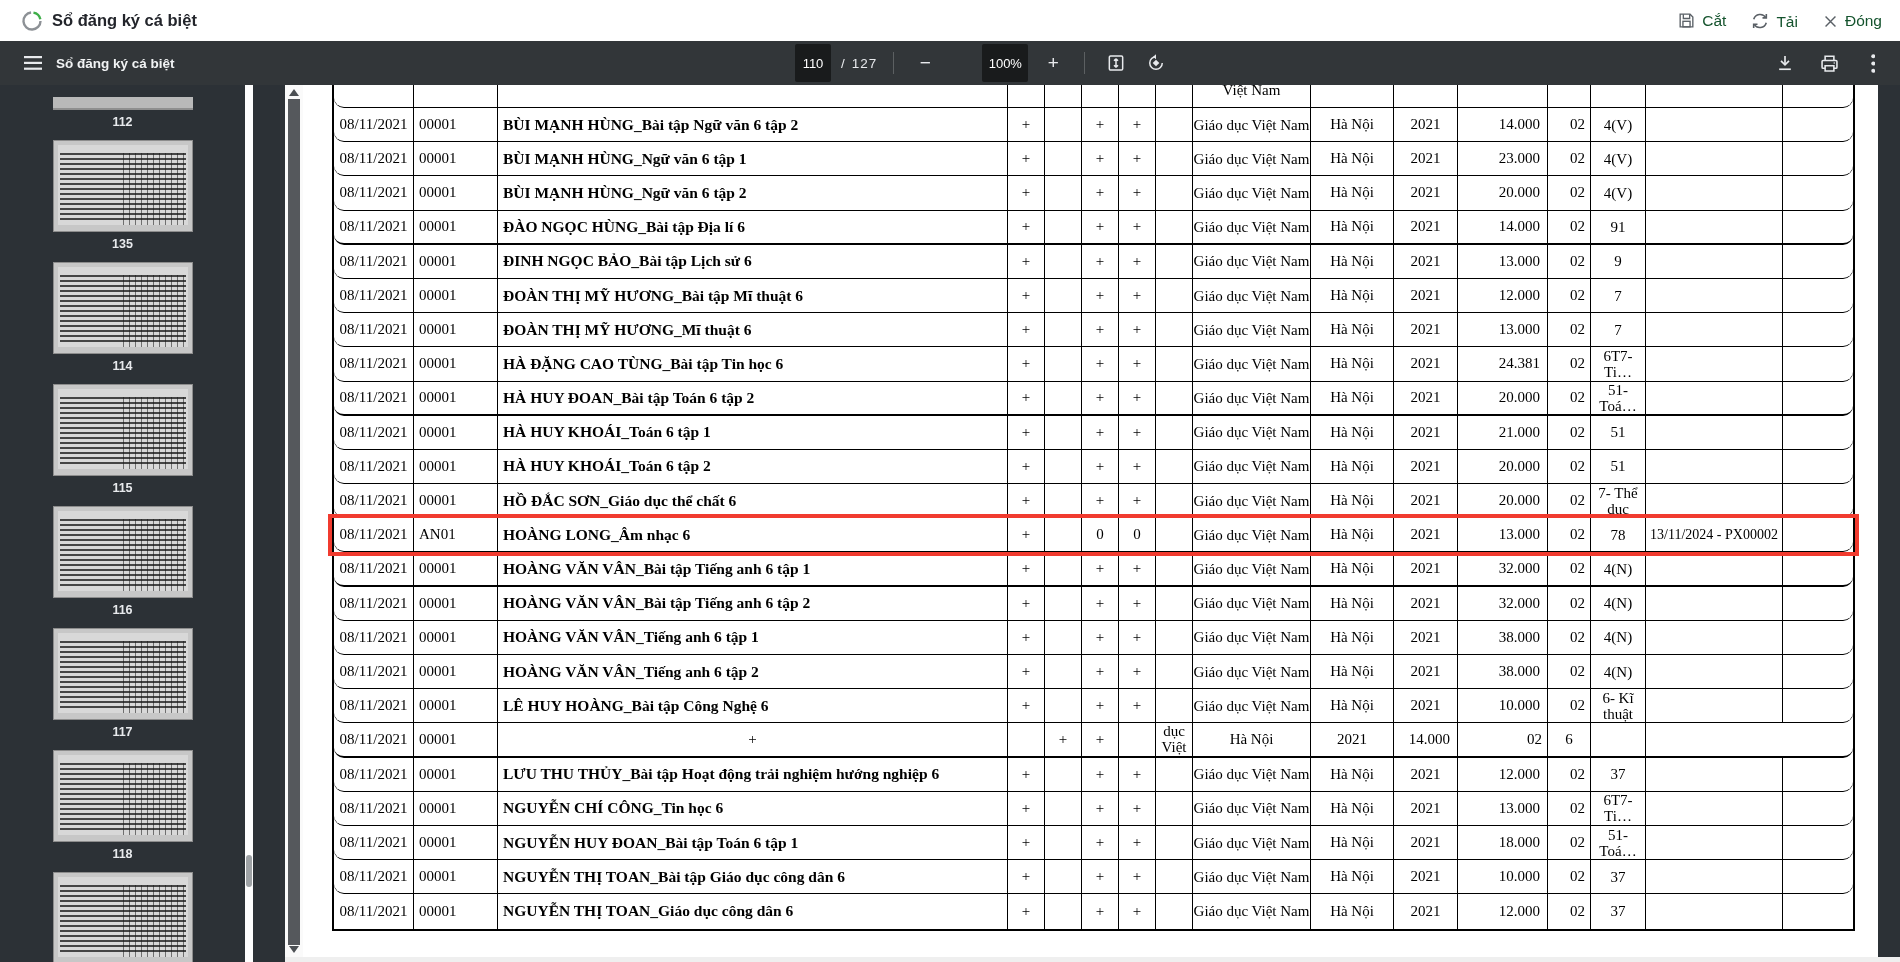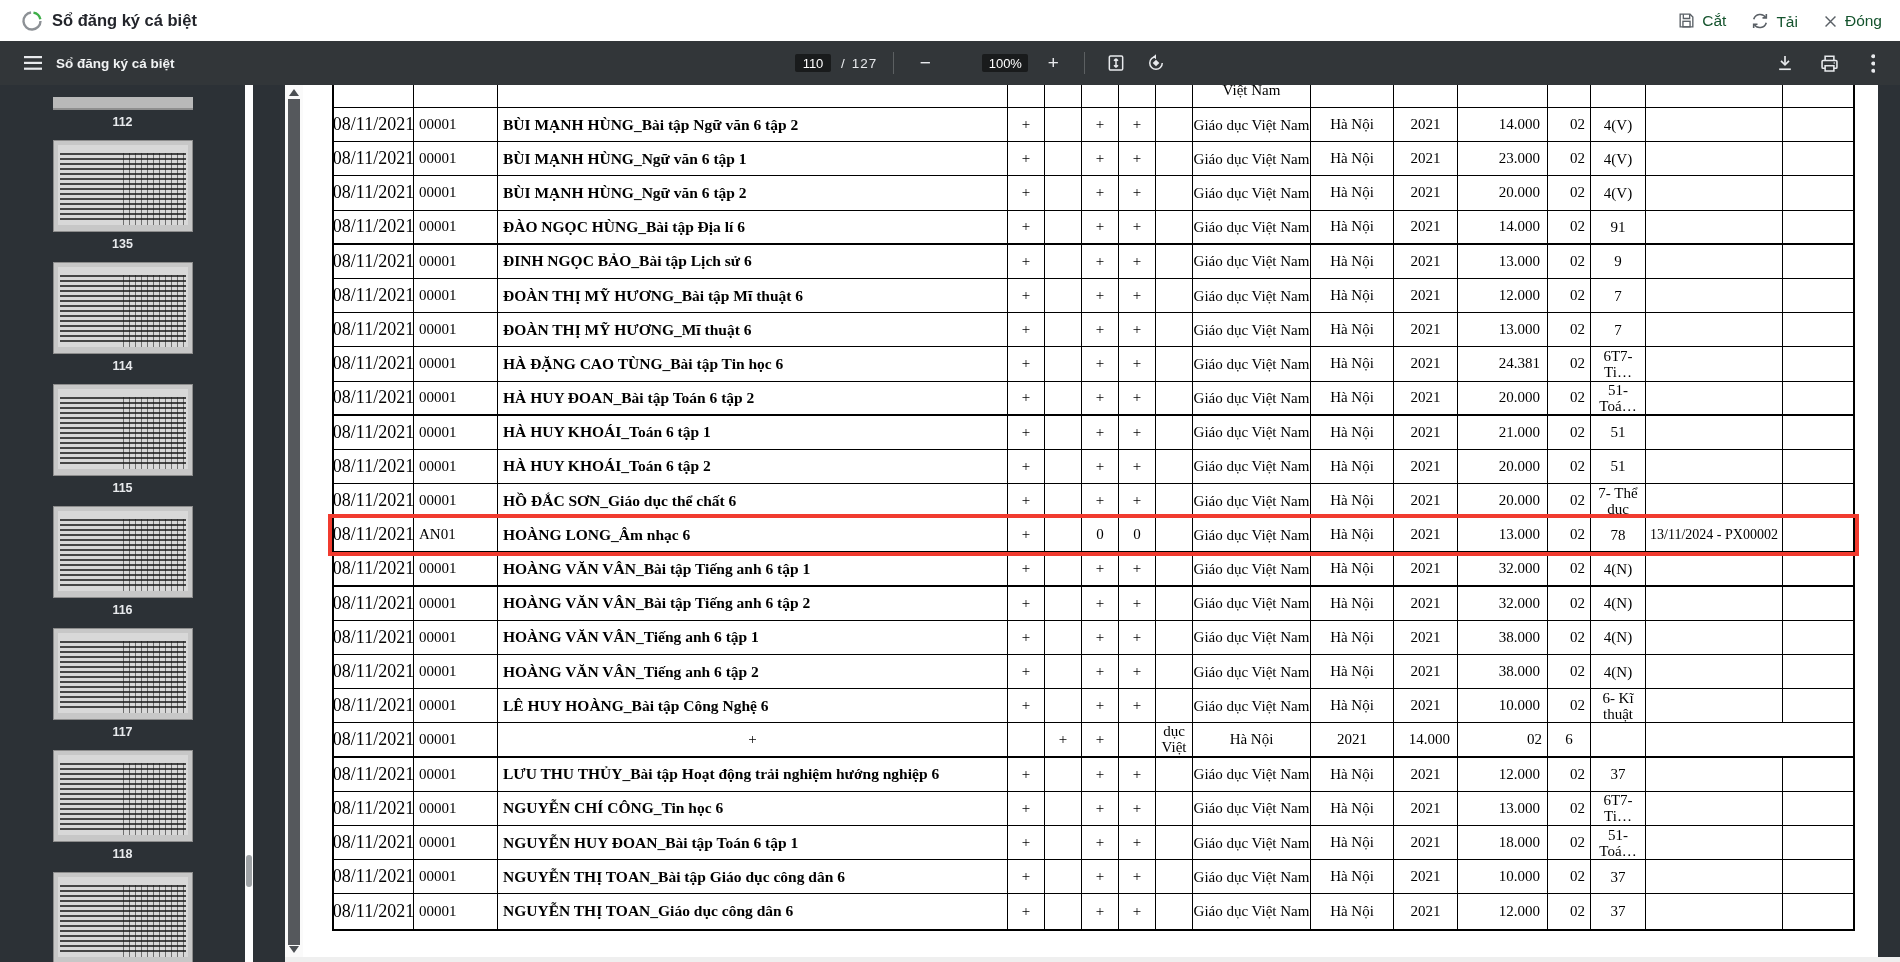--- a/index.html
+++ b/index.html
@@ -15,21 +15,21 @@
   .tb-actions { position:absolute; right:18px; top:0; height:41px; display:flex; align-items:center; gap:24px; }
   .tb-btn { display:flex; align-items:flex-end; gap:6px; font-size:15.5px; color:#14532d; cursor:pointer; }
 
   
   .toolbar { position:absolute; left:0; top:41px; width:1900px; height:44px; background:#323639; }
   .tool-left { position:absolute; left:0; top:0; height:44px; display:flex; align-items:center; }
   .tool-left .burger { margin-left:16px; width:34px; height:34px; display:flex; align-items:center; justify-content:center; cursor:pointer; }
   .tool-left .doc-title { margin-left:6px; font-size:13.5px; font-weight:bold; color:#f1f3f4; }
   .tool-center { position:absolute; left:795px; top:0; height:44px; display:flex; align-items:center; gap:10px; color:#e8eaed; }
   .numbox { background:#191b1c; color:#fff; font-size:13px; text-align:center; border:none;
-            border-radius:2px; height:18px; display:flex; align-items:center; justify-content:center; }
+            border-radius:2px; height:38px; display:flex; align-items:center; justify-content:center; }
   .pagebox { width:36px; }
   .zoombox { width:46px;margin-left:32px; }
   .slash-total { font-size:13.5px; color:#e8eaed; letter-spacing:1px; display:flex; gap:6px; }
   .tdiv { width:1px; height:22px; background:#5c6062; margin:0 6px; }
   .tbtn { width:30px; height:30px; display:flex; align-items:center; justify-content:center;
           color:#e8eaed; font-size:19px; cursor:pointer; border-radius:50%; }
   .tool-right { position:absolute; right:12px; top:0; height:44px; display:flex; align-items:center; gap:14px; }
 
   
   .main { position:absolute; left:0; top:85px; width:1900px; height:877px; background:#2c3136; overflow:hidden; }
@@ -62,28 +62,28 @@
   
   .h-scroll { position:absolute; left:285px; bottom:0; width:1615px; height:5px; background:#efefef; }
 
   
   .page { position:absolute; left:303px; top:0; width:1575px; height:877px; background:#fff; }
 
   
   .reg-table { position:absolute; left:29px; top:0; width:1523px; border:2px solid #000; border-top:none;
                font-family:"Liberation Serif", serif; color:#000; }
   .t-row { display:grid; grid-template-columns:80px 84px 510px 37px 37px 37px 37px 37px 118px 83px 64px 90px 43px 55px 137px 66px;
-           height:34.2px; border-bottom:1px solid #000; }
+           height:34.2px; border-bottom:1px solid #000;border-radius:10px; }
   .t-row.partial { height:23px; }
   .t-row.thick { border-bottom-width:2px; }
   .t-row:last-child { border-bottom:none; }
   .t-cell { border-right:1px solid #000; display:flex; align-items:center; justify-content:center;
             font-size:15px; overflow:hidden; white-space:nowrap; }
   .t-cell:last-child { border-right:none; }
-  .t-cell.c0 { font-size:18px; }
+  .t-cell.c0 { font-size:15px; }
   .t-cell.c1 { justify-content:flex-start; padding-left:5px; }
   .t-cell.c2 { justify-content:flex-start; padding-left:5px; font-size:15.5px;font-weight:bold; }
   .t-cell.c8, .t-cell.c13 { white-space:normal; text-align:center; line-height:16px; font-size:15px; }
   .t-cell.c11 { justify-content:flex-end; padding-right:7px; }
   .t-cell.c12 { justify-content:flex-end; padding-right:5px; }
   .t-cell.c14 { font-size:14px; }
   .partial .t-cell { align-items:flex-start; }
   .partial .t-cell.c8 { line-height:15px; margin-top:-2px; }
 
   

